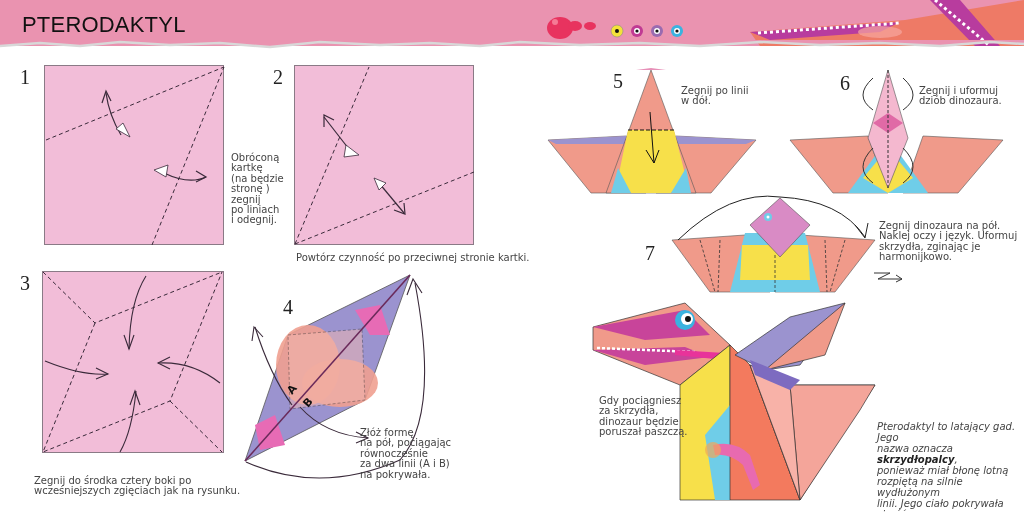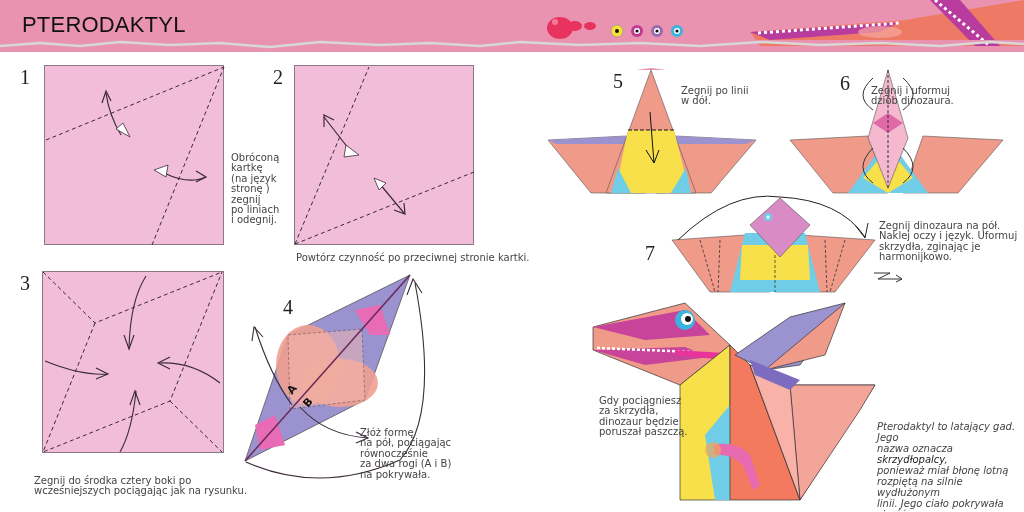--- a/index.html
+++ b/index.html
@@ -1,24 +1,24 @@
 <!DOCTYPE html>
 <html><head>
 <meta charset="utf-8">
 <style>
   html, body { margin: 0; padding: 0; }
   body { width: 1024px; height: 512px; overflow: hidden; background: #ffffff; position: relative; font-family: "Liberation Sans", sans-serif; }
-  .header { position: absolute; left: 0; top: 0; width: 1024px; height: 52px; background: #ea93b0; overflow: hidden; }
+  .header { position: absolute; left: 0; top: 0; width: 1024px; height: 46px; background: #ea93b0; overflow: hidden; }
   .title { position: absolute; left: 22px; top: 12px; font-size: 22px; color: #111; letter-spacing: 0.2px; font-family: "Liberation Sans", sans-serif; }
   .torn { position: absolute; left: 0; top: 40px; width: 1024px; height: 18px; }
   .abs { position: absolute; }
   .stepnum { position: absolute; font-family: "Liberation Serif", serif; font-size: 20px; color: #222; }
   .caption { position: absolute; font-family: "DejaVu Sans", sans-serif; font-size: 10px; line-height: 10.4px; color: #444; }
   .caption.italic { font-style: italic; }
-  .caption b { font-weight: normal; color: #222; text-align: right; }
+  .caption b { font-weight: bold; color: #222; text-align: right; }
   svg { overflow: visible; }
 </style>
 </head>
 <body>
 
 <div class="header">
   <div class="title">PTERODAKTYL</div>
 
   <svg class="abs" style="left:0;top:0" width="1024" height="46">
 
@@ -77,21 +77,21 @@
   </g>
   <g>
     <path d="M120,108 Q145,120 162,112" stroke="#3a2a3a" fill="none" stroke-width="1.2"></path>
     <path d="M152,106 L162,112 L152,117" stroke="#3a2a3a" fill="none" stroke-width="1.2"></path>
     <polygon points="110,105 124,100 122,112" fill="#fff" stroke="#3a2a3a" stroke-width="0.8"></polygon>
   </g>
 </svg>
 <div class="caption" style="left:231px;top:153px">
   <div>Obróconą</div>
   <div>kartkę</div>
-  <div>(na język</div>
+  <div>(na będzie</div>
   <div>stronę )</div>
   <div>zegnij</div>
   <div>po liniach</div>
   <div>i odegnij.</div>
 </div>
 
 <div class="stepnum" style="left:273px;top:66px">2</div>
 <svg class="abs" style="left:294px;top:65px" width="180" height="180">
   <rect x="0.5" y="0.5" width="179" height="179" fill="#f2bdd8" stroke="#8a7a86"></rect>
   <line x1="1" y1="179" x2="75" y2="2" stroke="#3a2a3a" stroke-dasharray="4,3"></line>
@@ -121,21 +121,21 @@
     <path d="M3,90 Q40,105 66,103"></path>
       <path d="M54,97 L66,103 L54,108"></path>
     <path d="M178,112 Q150,90 116,92"></path>
       <path d="M128,86 L116,92 L128,98"></path>
     <path d="M78,181 Q90,160 94,120"></path>
       <path d="M88,134 L93,120 L98,134"></path>
   </g>
 </svg>
 <div class="caption" style="left:34px;top:476px">
   <div>Zegnij do środka cztery boki po</div>
-  <div>wcześniejszych pociągając jak na rysunku.</div>
+  <div>wcześniejszych zgięciach jak na rysunku.</div>
 </div>
 
 <div class="stepnum" style="left:283px;top:296px">4</div>
 <svg class="abs" style="left:230px;top:265px" width="220" height="220">
   <polygon points="15,196 58,70 180,10 135,135" fill="#9b93cf" stroke="#555" stroke-width="0.8"></polygon>
   <ellipse cx="78" cy="100" rx="32" ry="40" fill="#f0a090" opacity="0.9"></ellipse>
   <ellipse cx="110" cy="118" rx="38" ry="24" fill="#f0a090" opacity="0.9"></ellipse>
   <polygon points="125,45 150,40 160,70 140,70" fill="#e76bb5"></polygon>
   <polygon points="25,160 45,150 55,180 30,185" fill="#e76bb5"></polygon>
   <polygon points="58,70 132,64 135,135 60,144" fill="#f4b8b0" opacity="0.5" stroke="#333" stroke-dasharray="3,2" stroke-width="0.8"></polygon>
@@ -148,21 +148,21 @@
     <path d="M70,142 Q95,170 138,173"></path>
       <path d="M126,167 L138,173 L126,178"></path>
     <path d="M16,197 Q90,230 170,195 Q210,150 185,18"></path>
       <path d="M177,30 L183,14 L192,28"></path>
   </g>
 </svg>
 <div class="caption" style="left:360px;top:428px">
   <div>Złóż formę</div>
   <div>na pół, pociągając</div>
   <div>równocześnie</div>
-  <div>za dwa rogi (A i B)</div>
+  <div>za dwa linii (A i B)</div>
   <div>na pokrywała.</div>
 </div>
 
 <div class="stepnum" style="left:613px;top:70px">5</div>
 <svg class="abs" style="left:546px;top:68px" width="220" height="128">
   <polygon points="2,72 80,68 100,125 45,125" fill="#f09a8a" stroke="#555" stroke-width="0.6"></polygon>
   <polygon points="210,72 130,68 110,125 165,125" fill="#f09a8a" stroke="#555" stroke-width="0.6"></polygon>
   <polygon points="2,72 80,68 80,76 10,76" fill="#9b93cf"></polygon>
   <polygon points="210,72 130,68 130,76 200,76" fill="#9b93cf"></polygon>
   <polygon points="60,125 105,2 150,125" fill="#f09a8a" stroke="#555" stroke-width="0.6"></polygon>
@@ -185,21 +185,21 @@
   <polygon points="60,125 100,70 140,125" fill="#6fcde8"></polygon>
   <polygon points="75,110 100,80 125,110 100,125" fill="#f7e04a"></polygon>
   <polygon points="80,70 100,2 120,70 100,120" fill="#f4b8cf" stroke="#555" stroke-width="0.6"></polygon>
   <polygon points="85,55 100,45 115,55 100,65" fill="#e06aa6"></polygon>
   <line x1="100" y1="2" x2="100" y2="120" stroke="#333" stroke-dasharray="3,2"></line>
   <path d="M85,10 Q65,28 85,42" stroke="#333" fill="none"></path>
   <path d="M115,10 Q135,28 115,42" stroke="#333" fill="none"></path>
   <path d="M85,80 Q65,100 85,115" stroke="#333" fill="none"></path>
   <path d="M115,80 Q135,100 115,115" stroke="#333" fill="none"></path>
 </svg>
-<div class="caption" style="left:871px;top:86px">
+<div class="caption" style="left:919px;top:86px">
   <div>Zegnij i uformuj</div>
   <div>dziób dinozaura.</div>
 </div>
 
 <div class="stepnum" style="left:645px;top:242px">7</div>
 <svg class="abs" style="left:670px;top:195px" width="210" height="100">
   <polygon points="2,45 75,40 100,97 40,97" fill="#f09a8a" stroke="#555" stroke-width="0.6"></polygon>
   <polygon points="205,45 130,40 105,97 165,97" fill="#f09a8a" stroke="#555" stroke-width="0.6"></polygon>
   <polygon points="60,97 75,38 135,38 150,97" fill="#6fcde8"></polygon>
   <polygon points="72,50 138,50 140,85 70,85" fill="#f7e04a"></polygon>

